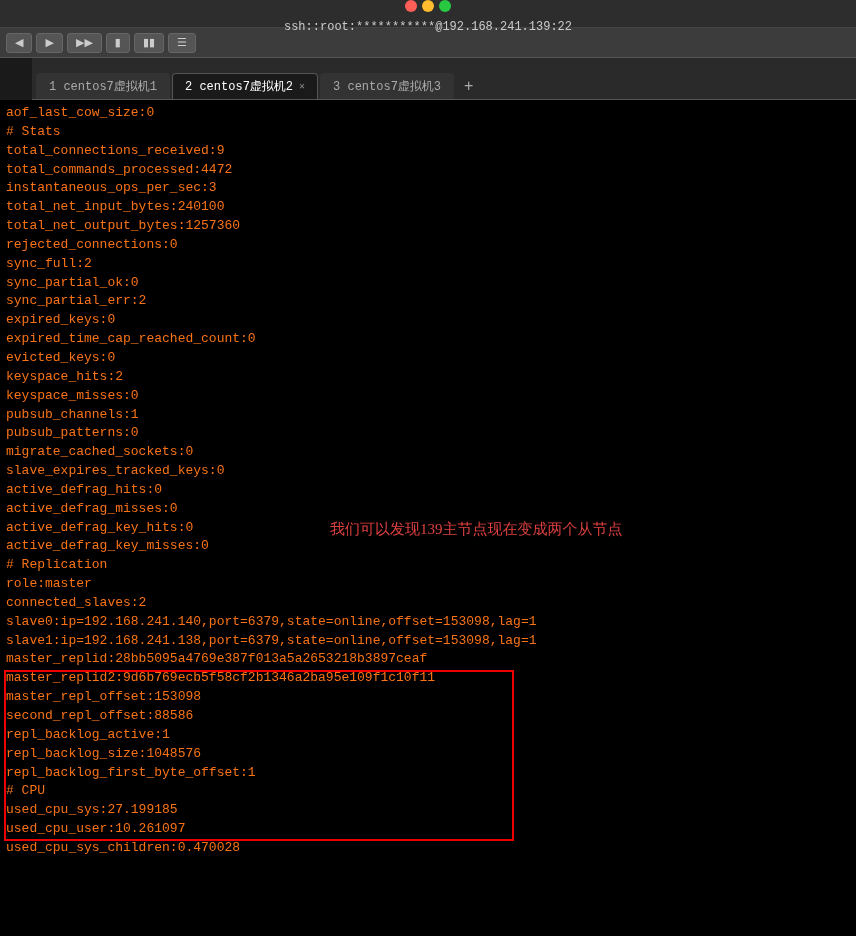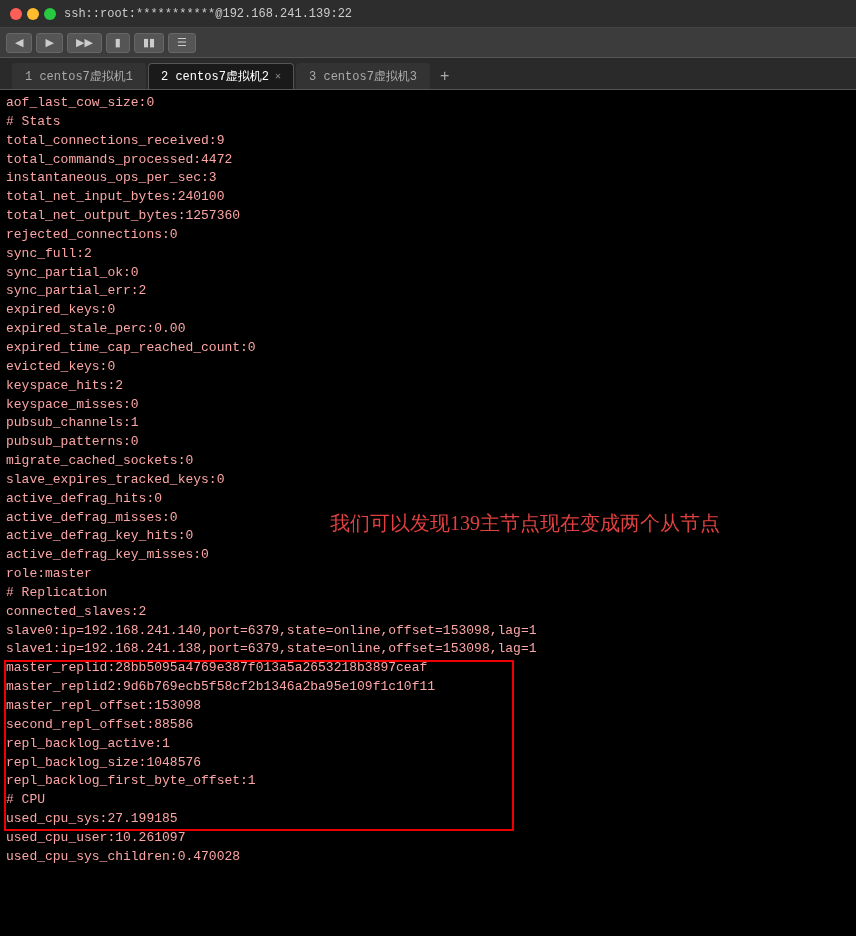--- a/index.html
+++ b/index.html
@@ -14,20 +14,21 @@
 
     
     .title-bar {
       background: #2d2d2d;
       height: 28px;
       display: flex;
       align-items: center;
       padding: 0 10px;
       gap: 8px;
       border-bottom: 1px solid #444;
+      flex-direction: column;
     }
     .title-bar-text {
       color: #ccc;
       font-size: 12px;
       font-family: 'Courier New', monospace;
     }
     .traffic-lights {
       display: flex;
       gap: 5px;
     }
@@ -59,25 +60,26 @@
       padding: 2px 8px;
       cursor: pointer;
       height: 20px;
       display: flex;
       align-items: center;
     }
 
     
     .tabs-bar {
       background: #2a2a2a;
-      height: 32px;
+      height: 42px;
       display: flex;
       align-items: flex-end;
-      padding: 0 12px;
+      padding: 0 4px;
       border-bottom: 1px solid #555;
+      margin-left: 32px;
     }
     .tab {
       height: 26px;
       padding: 0 12px;
       display: flex;
       align-items: center;
       gap: 6px;
       font-size: 12px;
       cursor: pointer;
       border-radius: 4px 4px 0 0;
@@ -118,39 +120,39 @@
       padding: 4px 6px;
       height: calc(936px - 28px - 30px - 32px);
       overflow: hidden;
       position: relative;
       font-size: 13px;
       line-height: 1.45;
     }
 
     .line {
       white-space: pre;
-      color: #fca5a5;
+      color: #f97316;
     }
 
     
     .replication-box {
       border: 2px solid #e00;
       position: absolute;
       left: 4px;
       top: 513px;
       width: 510px;
       background: transparent;
       pointer-events: none;
     }
 
     
     .annotation {
       position: absolute;
       color: #e04040;
-      font-size: 20px;
+      font-size: 15px;
       font-family: 'SimSun', 'STSong', serif;
       left: 330px;
       top: 405px;
       white-space: nowrap;
       pointer-events: none;
     }
   </style>
 </head>
 <body>
 
@@ -195,36 +197,35 @@
       <div class="line">total_connections_received:9</div>
       <div class="line">total_commands_processed:4472</div>
       <div class="line">instantaneous_ops_per_sec:3</div>
       <div class="line">total_net_input_bytes:240100</div>
       <div class="line">total_net_output_bytes:1257360</div>
       <div class="line">rejected_connections:0</div>
       <div class="line">sync_full:2</div>
       <div class="line">sync_partial_ok:0</div>
       <div class="line">sync_partial_err:2</div>
       <div class="line">expired_keys:0</div>
-      <div class="line">expired_stale_perc:0.00</div>
       <div class="line">expired_time_cap_reached_count:0</div>
       <div class="line">evicted_keys:0</div>
       <div class="line">keyspace_hits:2</div>
       <div class="line">keyspace_misses:0</div>
       <div class="line">pubsub_channels:1</div>
       <div class="line">pubsub_patterns:0</div>
       <div class="line">migrate_cached_sockets:0</div>
       <div class="line">slave_expires_tracked_keys:0</div>
       <div class="line">active_defrag_hits:0</div>
       <div class="line">active_defrag_misses:0</div>
       <div class="line">active_defrag_key_hits:0</div>
       <div class="line">active_defrag_key_misses:0</div>
       <div class="line"></div>
+      <div class="line"># Replication</div>
       <div class="line">role:master</div>
-      <div class="line"># Replication</div>
       <div class="line">connected_slaves:2</div>
       <div class="line">slave0:ip=192.168.241.140,port=6379,state=online,offset=153098,lag=1</div>
       <div class="line">slave1:ip=192.168.241.138,port=6379,state=online,offset=153098,lag=1</div>
       <div class="line">master_replid:28bb5095a4769e387f013a5a2653218b3897ceaf</div>
       <div class="line">master_replid2:9d6b769ecb5f58cf2b1346a2ba95e109f1c10f11</div>
       <div class="line">master_repl_offset:153098</div>
       <div class="line">second_repl_offset:88586</div>
       <div class="line">repl_backlog_active:1</div>
       <div class="line">repl_backlog_size:1048576</div>
       <div class="line">repl_backlog_first_byte_offset:1</div>

